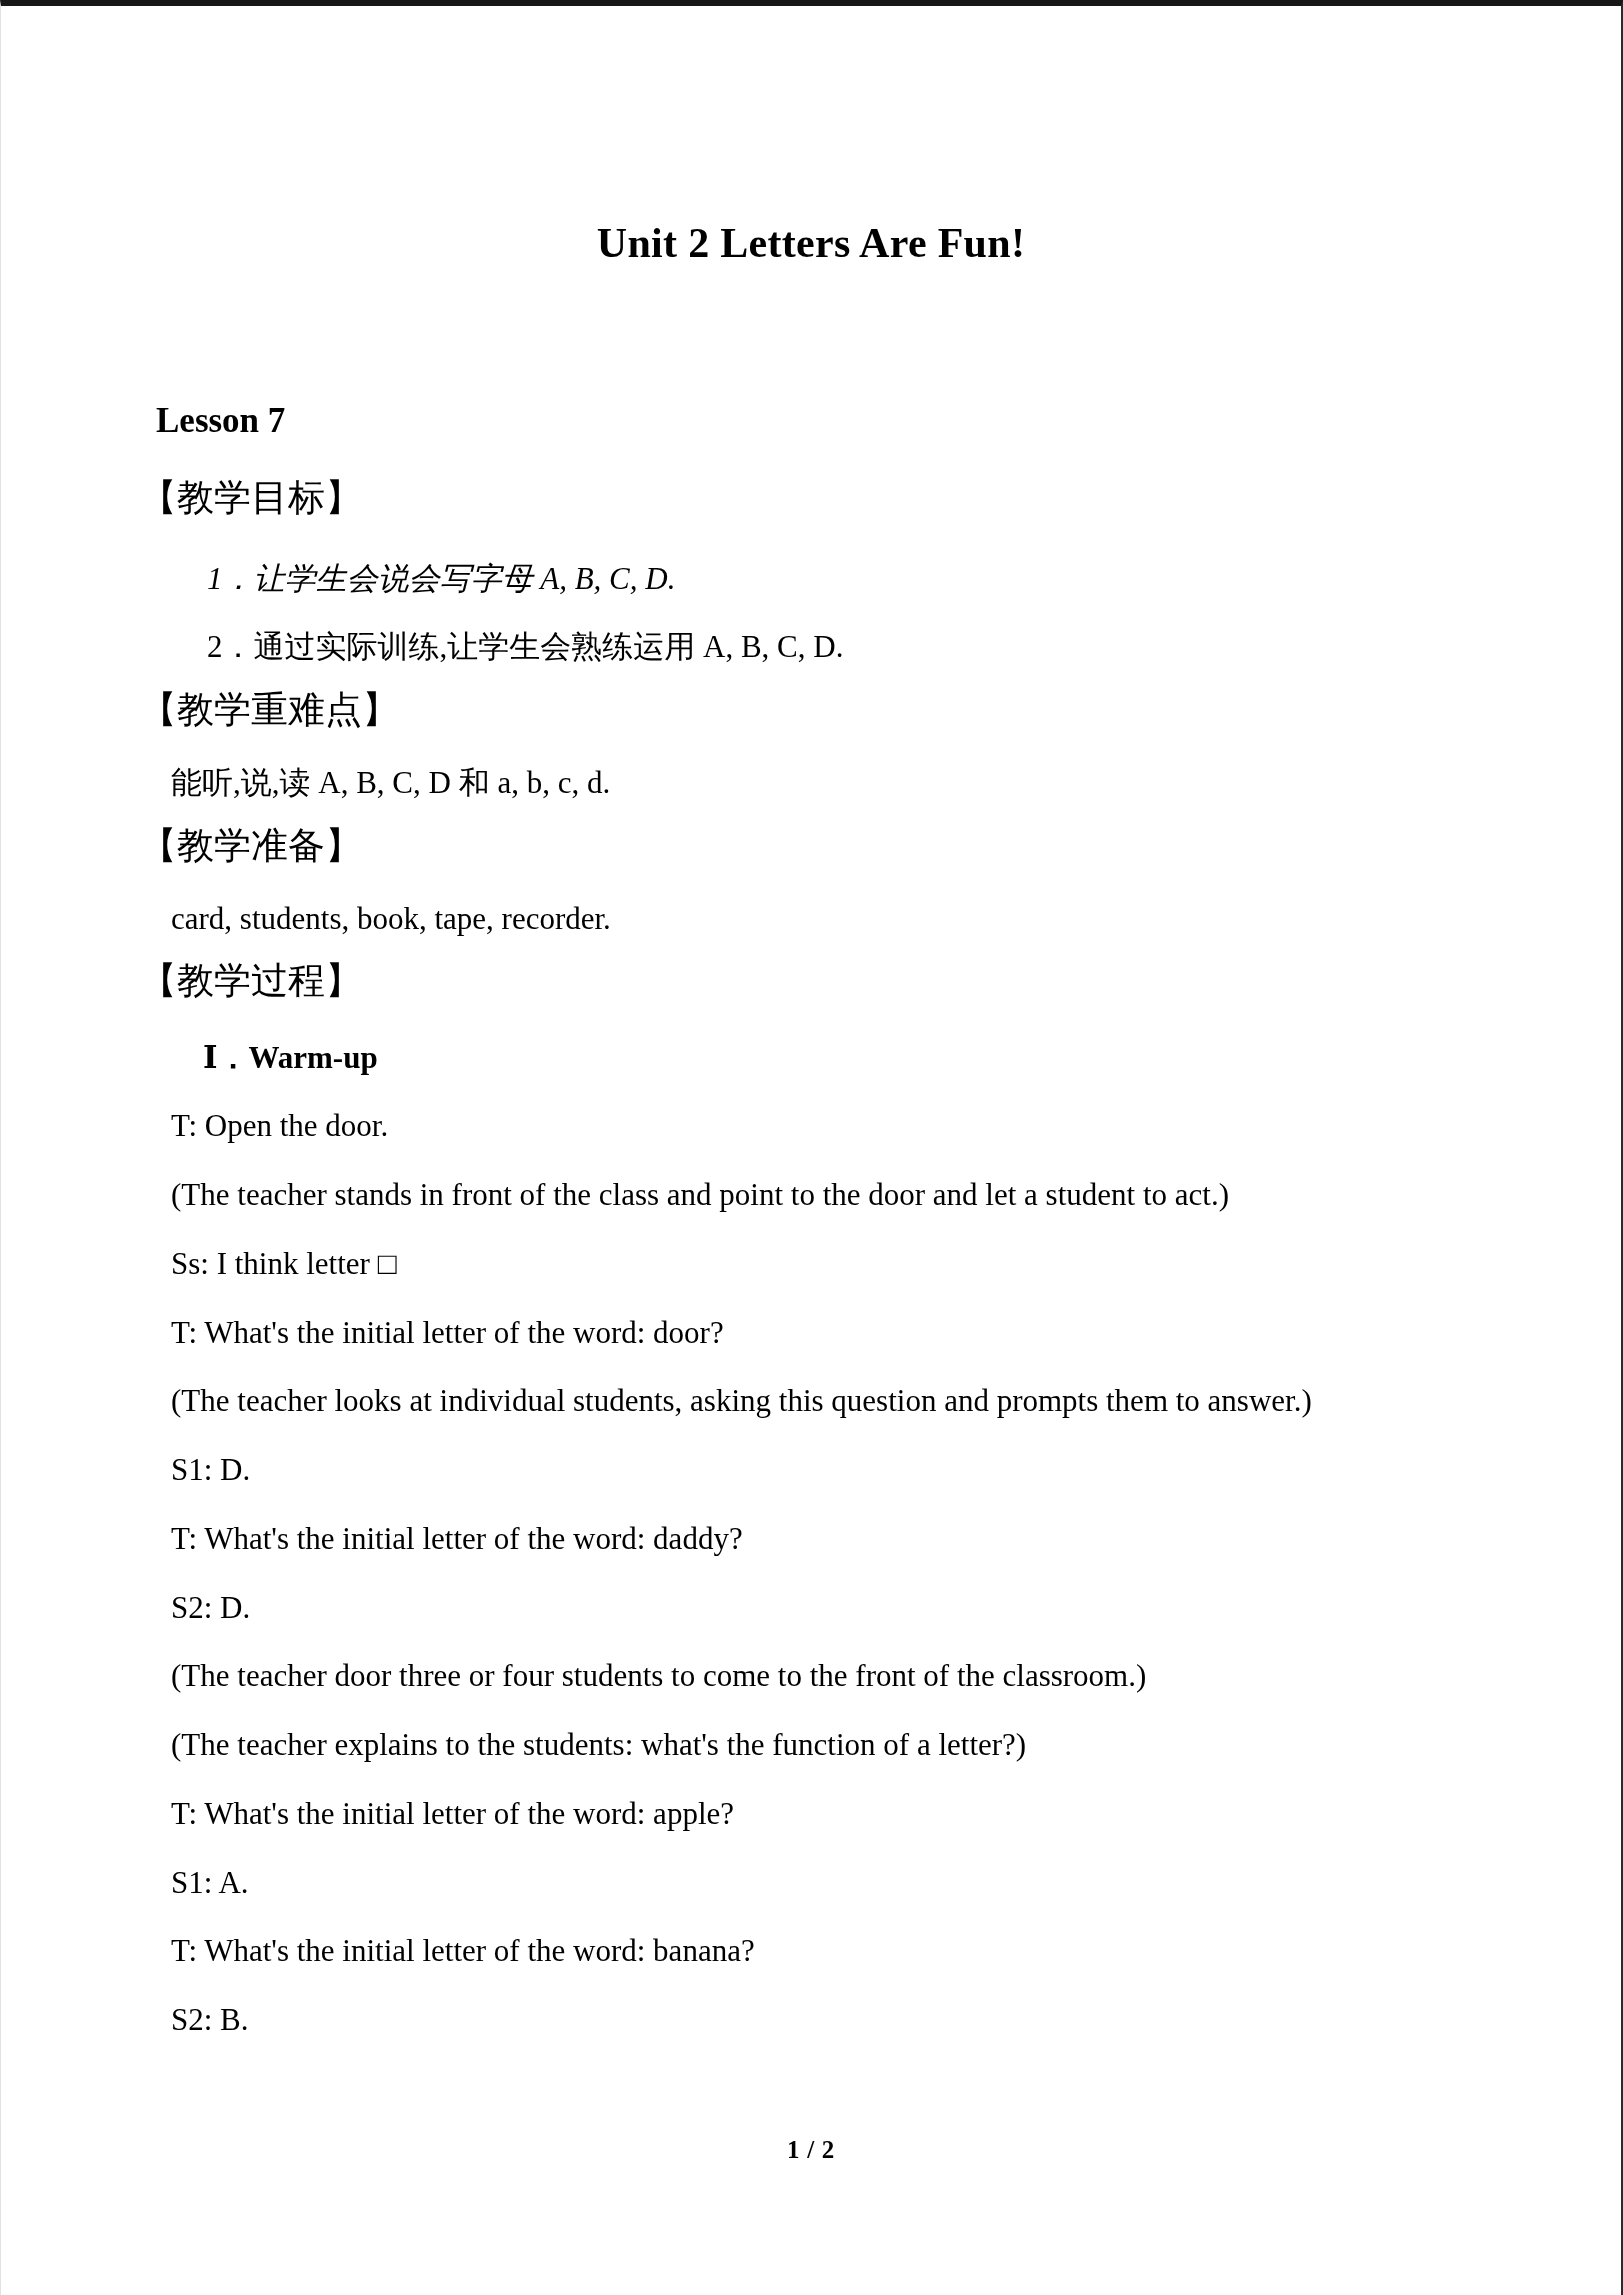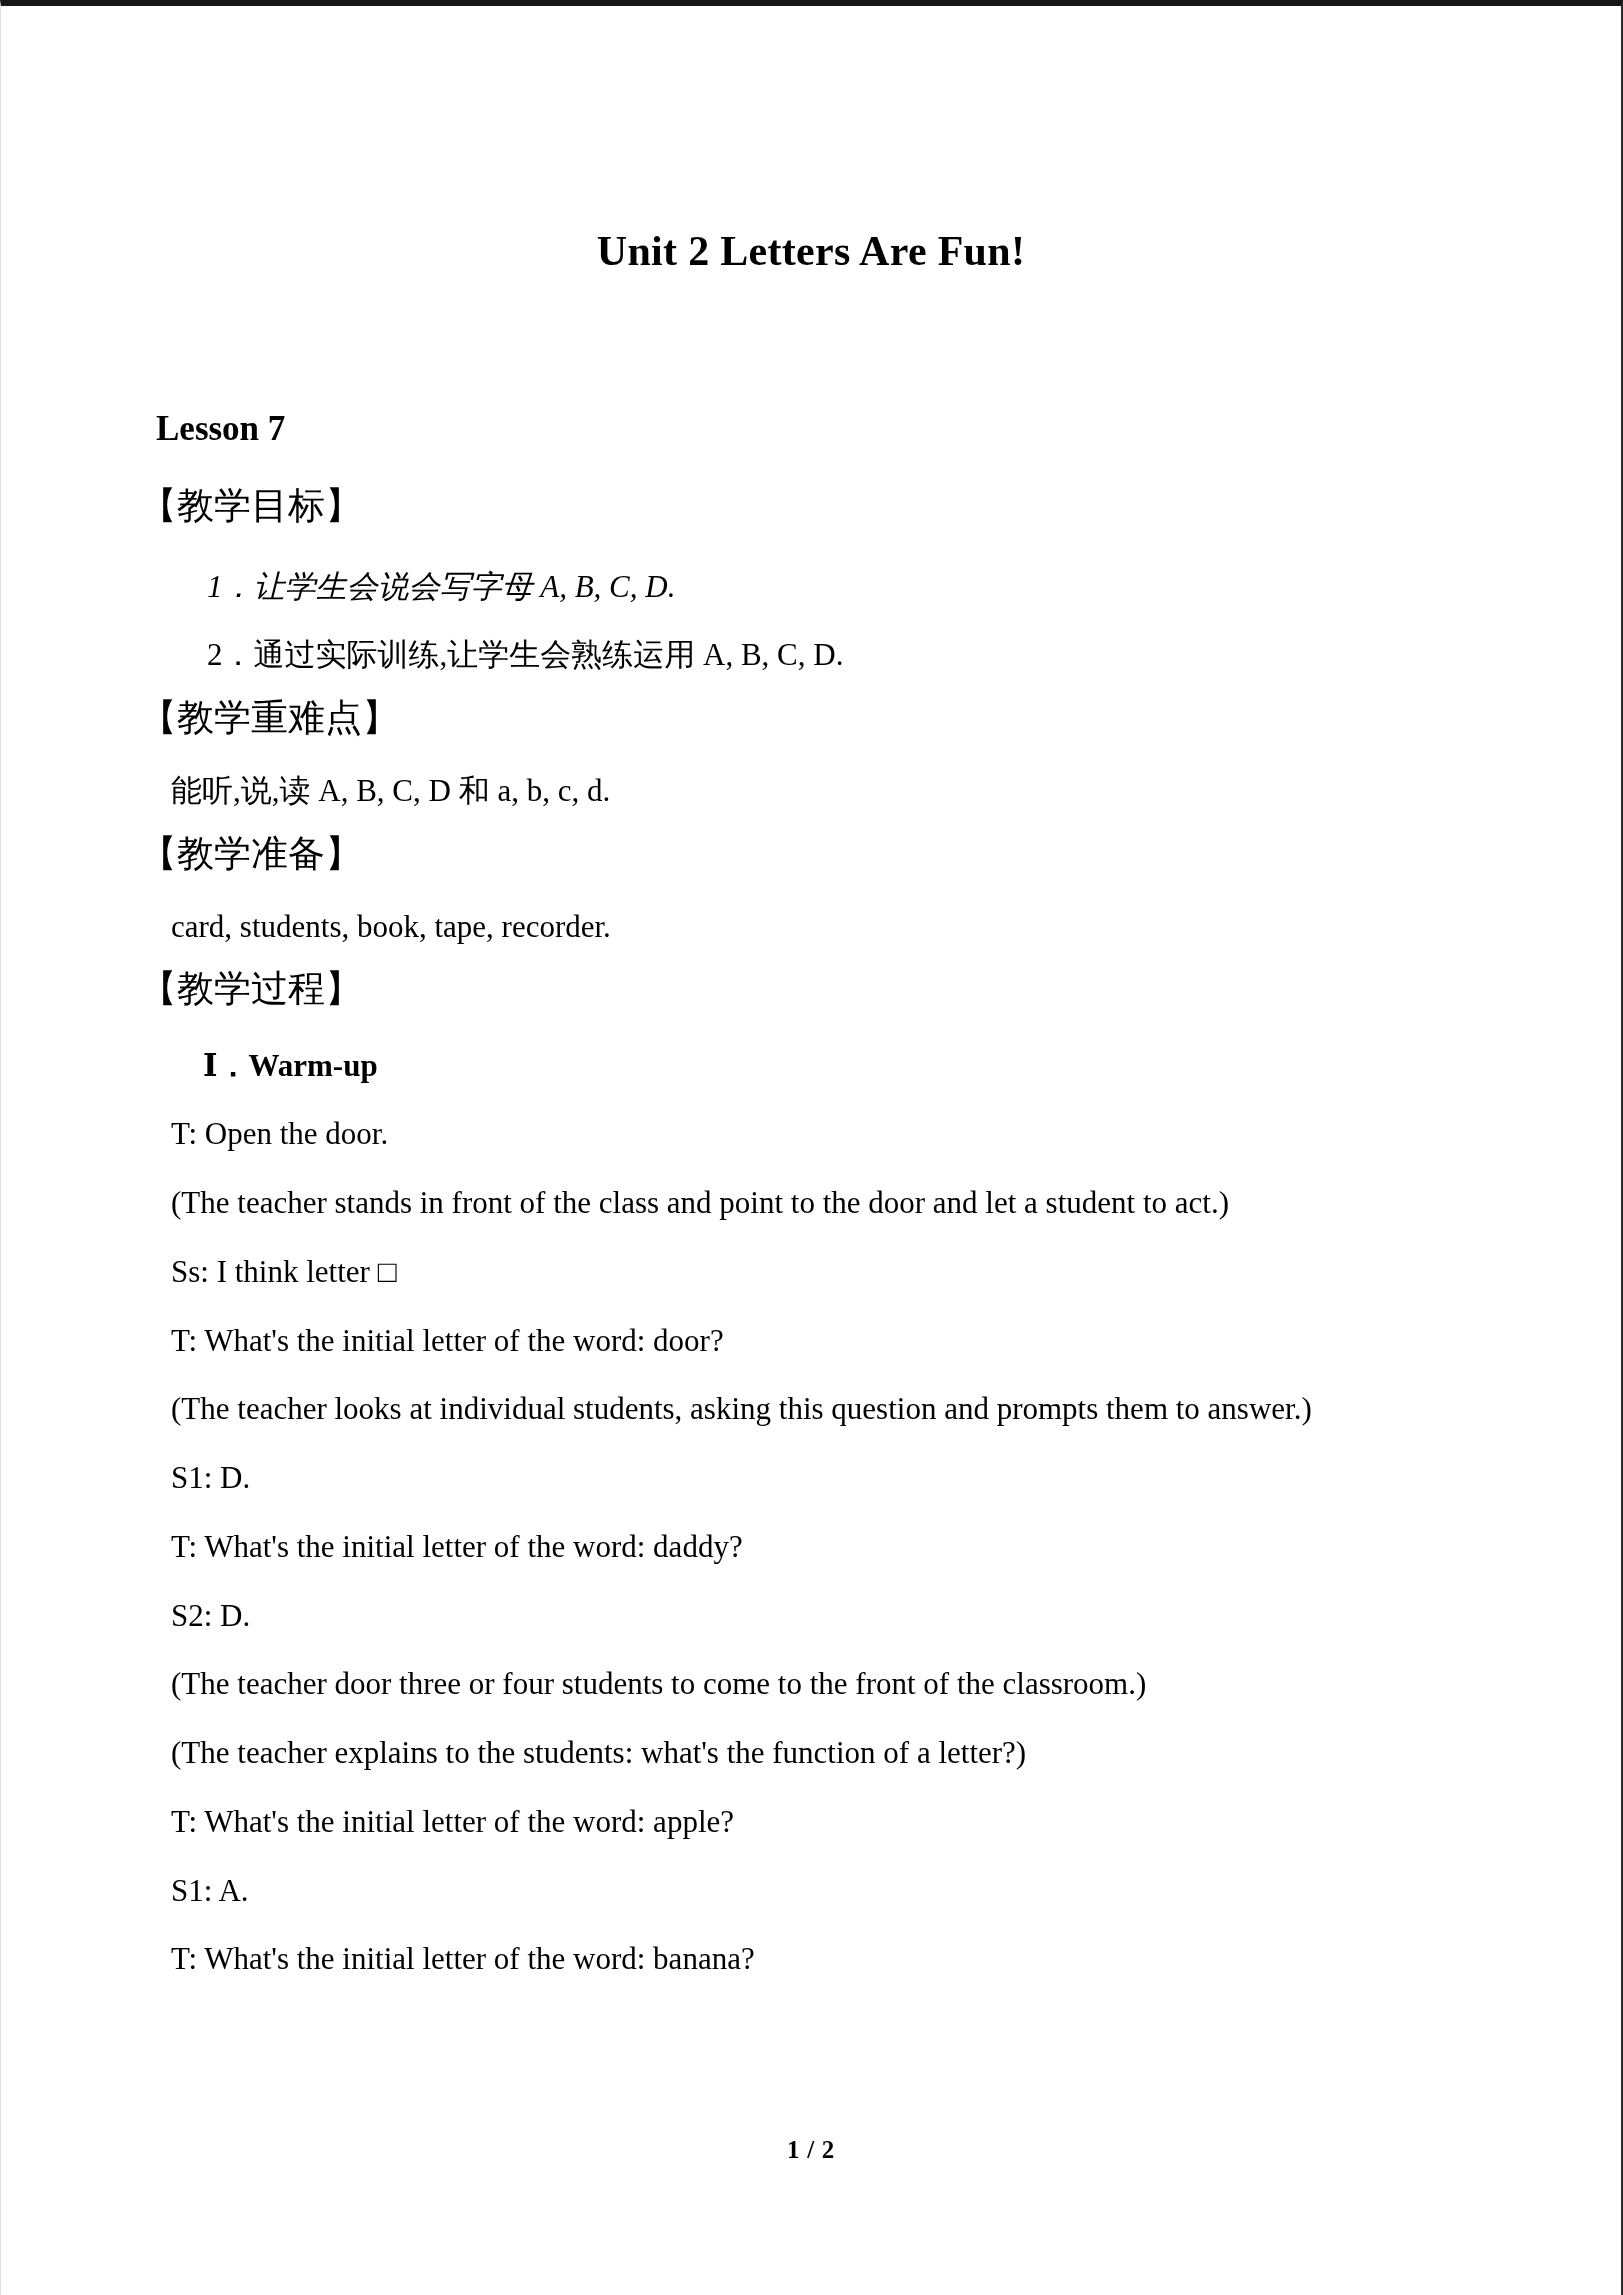--- a/index.html
+++ b/index.html
@@ -26,21 +26,21 @@
     overflow: hidden;
   }
 
   .content {
     position: absolute;
     left: 0;
     top: 0;
     width: 100%;
     height: 100%;
     box-sizing: border-box;
-    padding: 12px 102px;
+    padding: 4px 102px;
   }
 
   
   .doc-title {
     text-align: center;
     font-weight: bold;
     font-size: 42px;
     line-height: 1.2;
     margin: 0;
     padding-top: 208px;
@@ -144,18 +144,19 @@
     <p class="body-line">T: What's the initial letter of the word: door?</p>
     <p class="body-line">(The teacher looks at individual students, asking this question and prompts them to answer.)</p>
     <p class="body-line">S1: D.</p>
     <p class="body-line">T: What's the initial letter of the word: daddy?</p>
     <p class="body-line">S2: D.</p>
     <p class="body-line">(The teacher door three or four students to come to the front of the classroom.)</p>
     <p class="body-line">(The teacher explains to the students: what's the function of a letter?)</p>
     <p class="body-line">T: What's the initial letter of the word: apple?</p>
     <p class="body-line">S1: A.</p>
     <p class="body-line">T: What's the initial letter of the word: banana?</p>
+    <p class="body-line">S2: B.</p>
 
   </div>
 
   <div class="footer">1 / 2</div>
 </div>
 
 
 </body></html>

